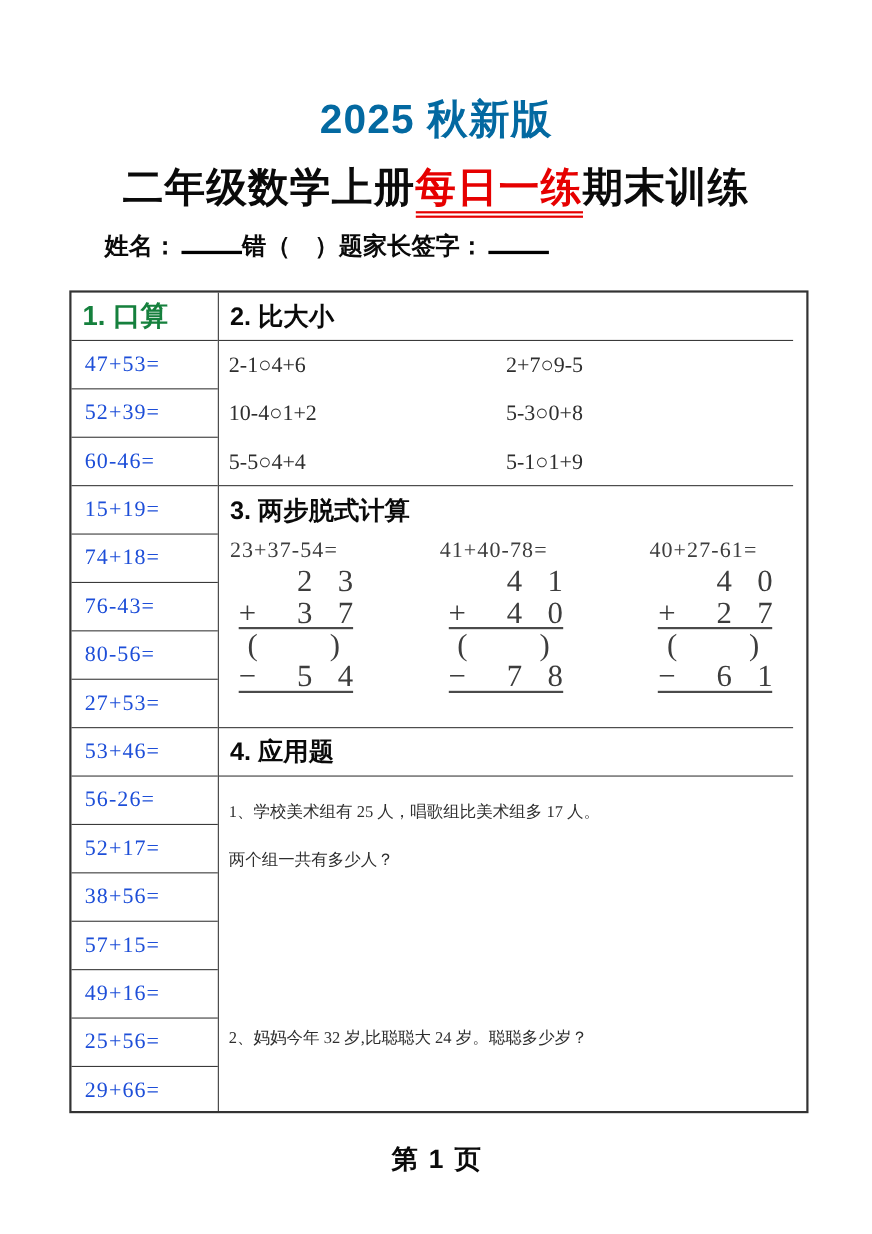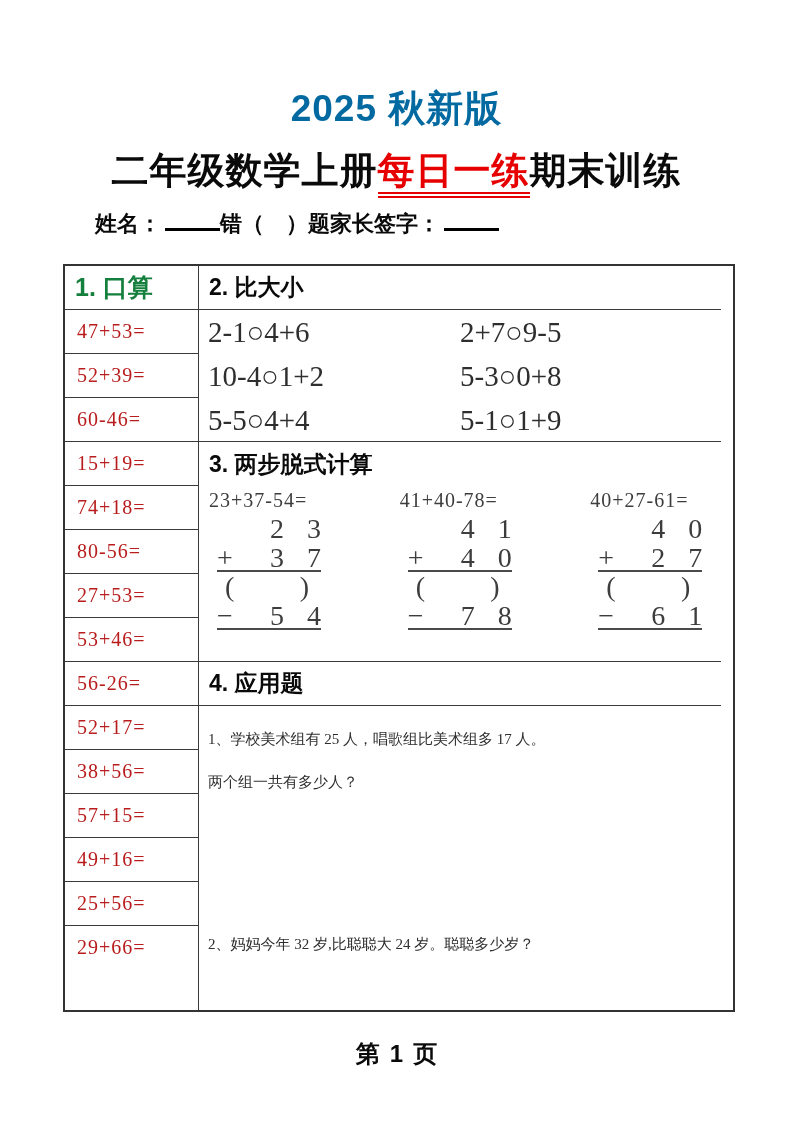--- a/index.html
+++ b/index.html
@@ -43,21 +43,21 @@
     border: 2px solid #333;
   }
   .col-left {
     position: absolute; left: 0; top: 0; width: 134px; height: 100%;
     border-right: 1px solid #3a3a3a;
   }
   .lrow {
     height: 44px; line-height: 42px; padding-left: 12px;
     border-bottom: 1px solid #3a3a3a;
     font-family: "Liberation Serif", serif;
-    font-size: 20px; color: #b91c1c; letter-spacing: 1px;
+    font-size: 20px; color: #1d4ed8; letter-spacing: 1px;
   }
   .lrow:last-child { border-bottom: none; }
   .lrow.head {
     font-family: "Liberation Sans", sans-serif;
     font-weight: 700; font-size: 25px; color: #15803d;
     letter-spacing: 0; line-height: 43px; padding-left: 10px;
   }
 
   .col-right {
     position: absolute; left: 134px; top: 0; right: 12px; height: 100%;
@@ -65,21 +65,21 @@
   .rcell { border-bottom: 1px solid #3a3a3a; width: 100%; }
   .rhead {
     height: 44px; line-height: 43px; padding-left: 10px;
     font-weight: 700; font-size: 23px; color: #0a0a0a;
   }
   .r-compare { height: 132px; font-family: "Liberation Serif", serif; }
   .crow {
     height: 44px; line-height: 44px;
     display: grid; grid-template-columns: 252px 1fr;
     padding-left: 9px;
-    font-size: 29px; color: #2e2e2e;
+    font-size: 20px; color: #2e2e2e;
   }
   .r-calc { height: 220px; }
   .calc-head {
     padding: 7px 0 0 10px;
     font-weight: 700; font-size: 23px; color: #0a0a0a;
   }
   .calc-row {
     display: flex; padding-left: 10px; margin-top: 9px;
     font-family: "Liberation Serif", serif; color: #3d3d3d;
   }
@@ -124,20 +124,21 @@
 
 <div class="sheet">
 
   <div class="col-left">
     <div class="lrow head">1. 口算</div>
     <div class="lrow">47+53=</div>
     <div class="lrow">52+39=</div>
     <div class="lrow">60-46=</div>
     <div class="lrow">15+19=</div>
     <div class="lrow">74+18=</div>
+    <div class="lrow">76-43=</div>
     <div class="lrow">80-56=</div>
     <div class="lrow">27+53=</div>
     <div class="lrow">53+46=</div>
     <div class="lrow">56-26=</div>
     <div class="lrow">52+17=</div>
     <div class="lrow">38+56=</div>
     <div class="lrow">57+15=</div>
     <div class="lrow">49+16=</div>
     <div class="lrow">25+56=</div>
     <div class="lrow">29+66=</div>

